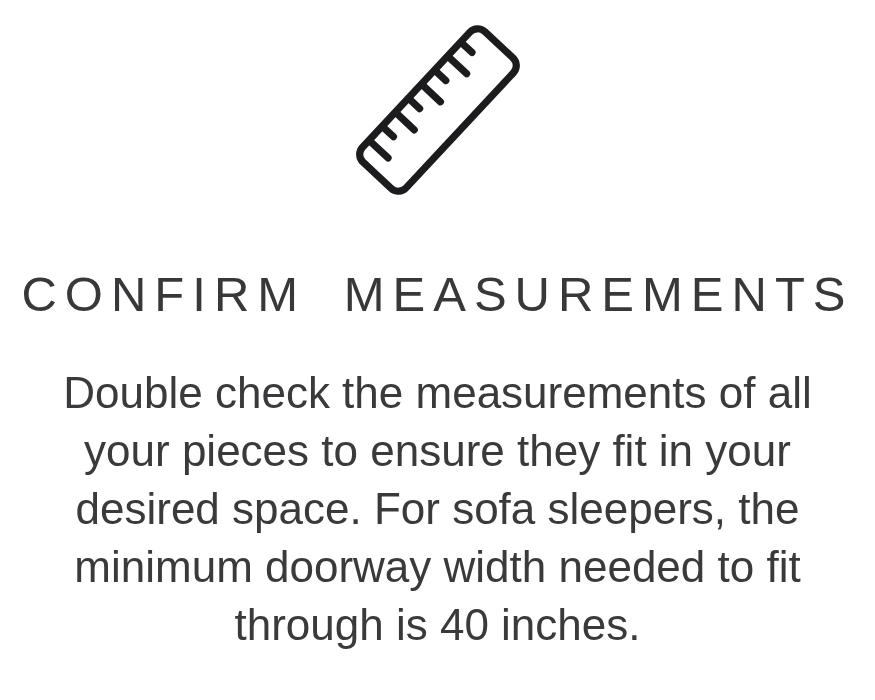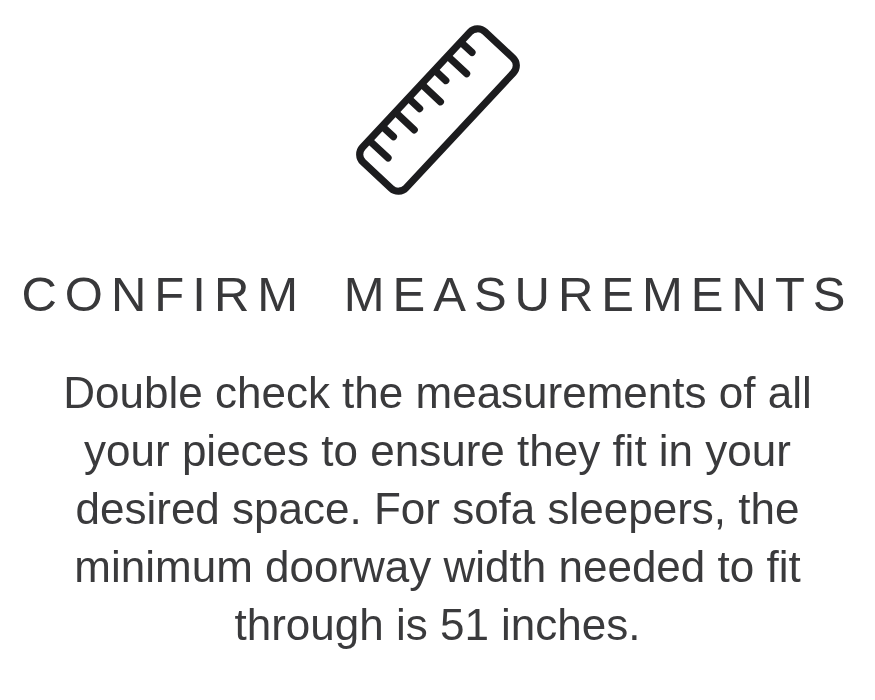--- a/index.html
+++ b/index.html
@@ -68,15 +68,15 @@
           <line x1="128" y1="71" x2="128" y2="85"></line>
           <line x1="148" y1="71" x2="148" y2="96"></line>
           <line x1="168" y1="71" x2="168" y2="85"></line>
         </g>
       </g>
     </svg>
   </div>
 
   <h2 class="section-title">CONFIRM MEASUREMENTS</h2>
 
-  <p class="section-desc">Double check the measurements of all your pieces to ensure they fit in your desired space. For sofa sleepers, the minimum doorway width needed to fit through is 51 inches.</p>
+  <p class="section-desc">Double check the measurements of all your pieces to ensure they fit in your desired space. For sofa sleepers, the minimum doorway width needed to fit through is 40 inches.</p>
 
 </div>
 
 </body></html>

